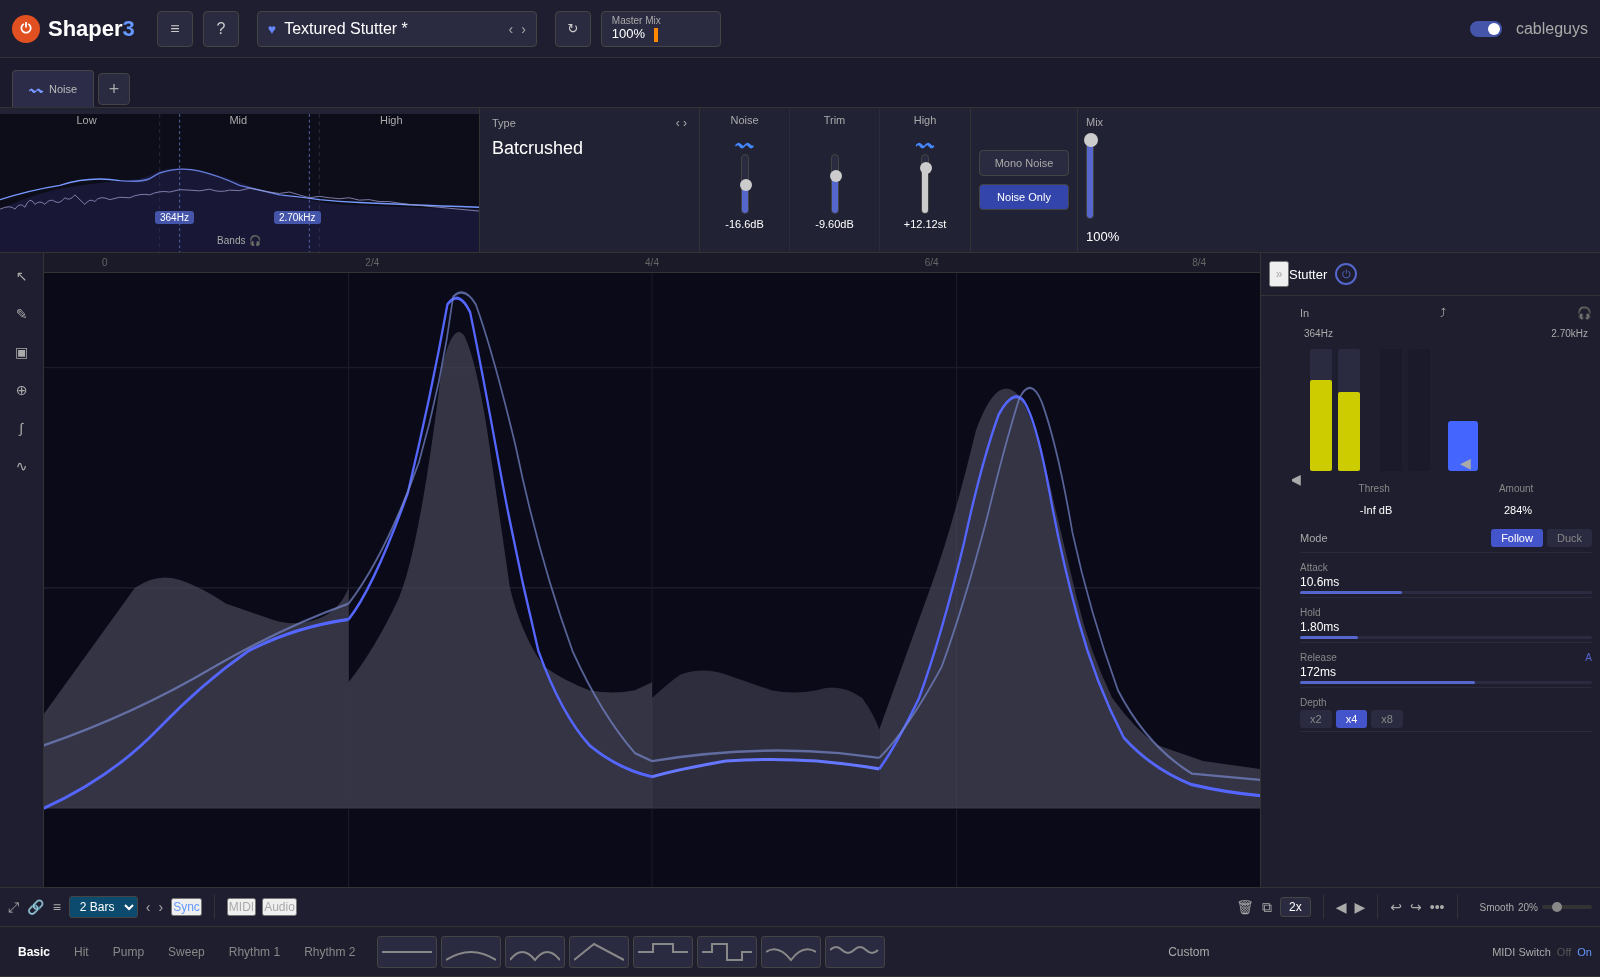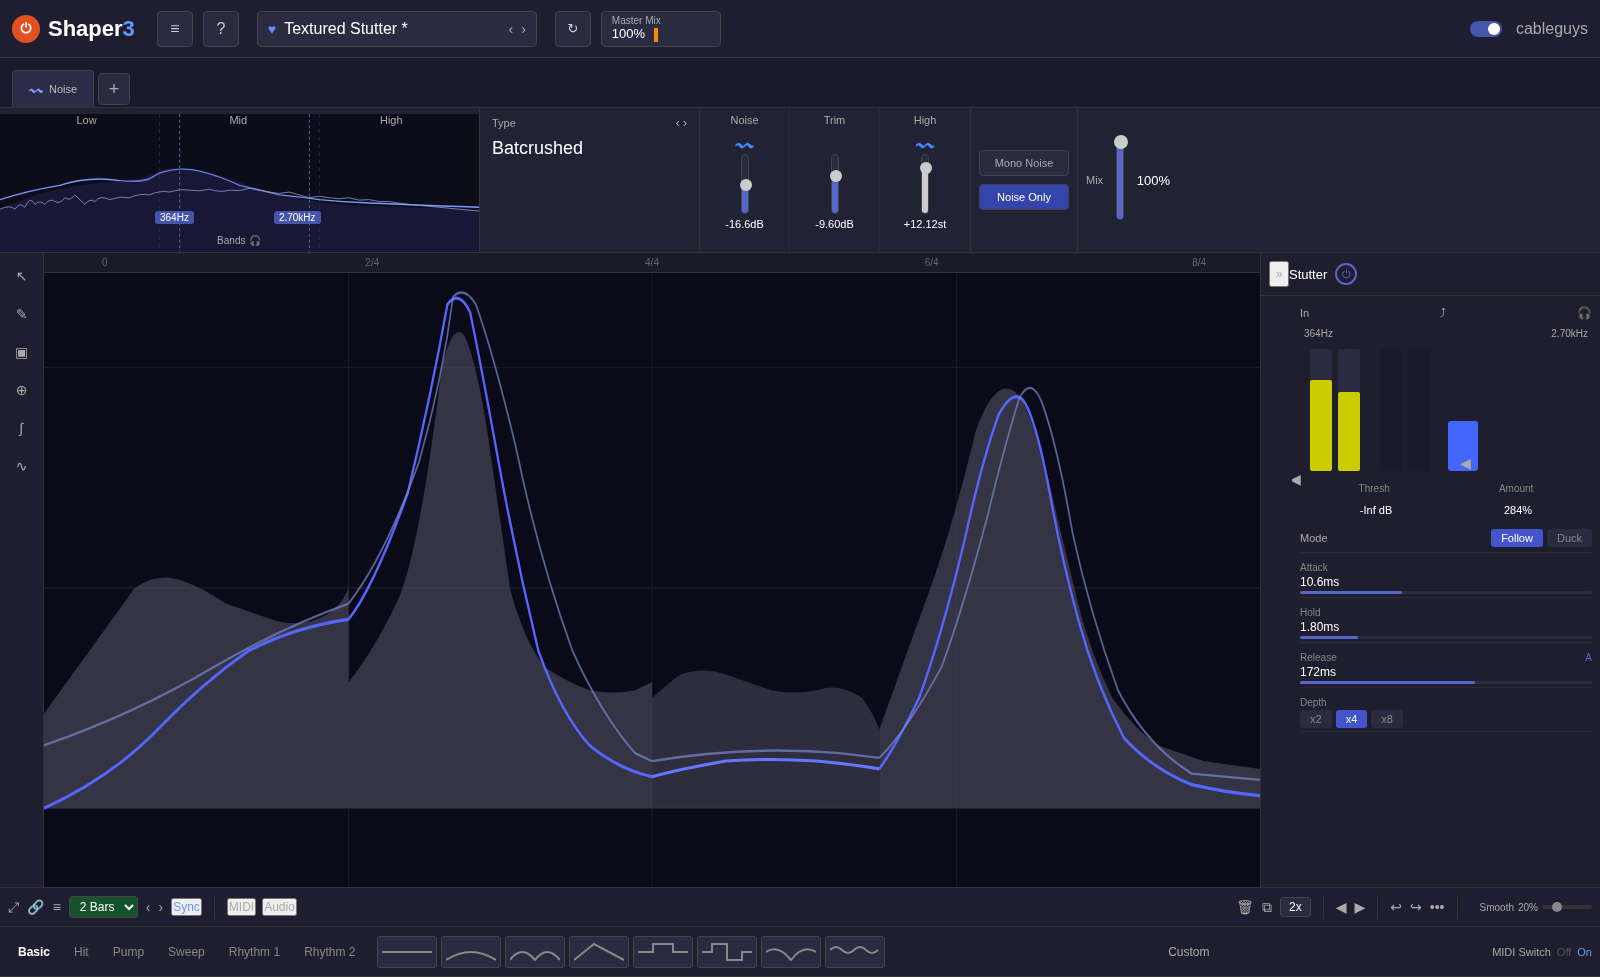--- a/index.html
+++ b/index.html
@@ -332,22 +332,22 @@
       font-size: 11px;
       text-align: center;
       width: 90px;
     }
     .noise-only-btn.active { background: #3344aa; color: #fff; }
 
     
     .mix-section {
       width: 100px;
       display: flex;
-      flex-direction: row;
-      align-items: center;
+      flex-direction: column;
+      align-items: flex-start;
       padding: 8px;
       gap: 4px;
     }
     .mix-label { font-size: 11px; color: #aaa; }
     .mix-slider-container {
       flex: 1;
       display: flex;
       align-items: center;
       justify-content: center;
     }
@@ -584,21 +584,21 @@
       background: none;
       border: none;
       color: #aaa;
       cursor: pointer;
       font-size: 14px;
       display: flex;
       align-items: center;
       justify-content: center;
     }
     .bars-select {
-      background: #14532d;
+      background: #0c4a6e;
       border: 1px solid #444;
       color: #fff;
       padding: 2px 6px;
       border-radius: 3px;
       font-size: 12px;
     }
     .sync-btn { color: #6699ff; font-size: 12px; cursor: pointer; }
     .midi-audio-btns {
       display: flex;
       gap: 6px;

